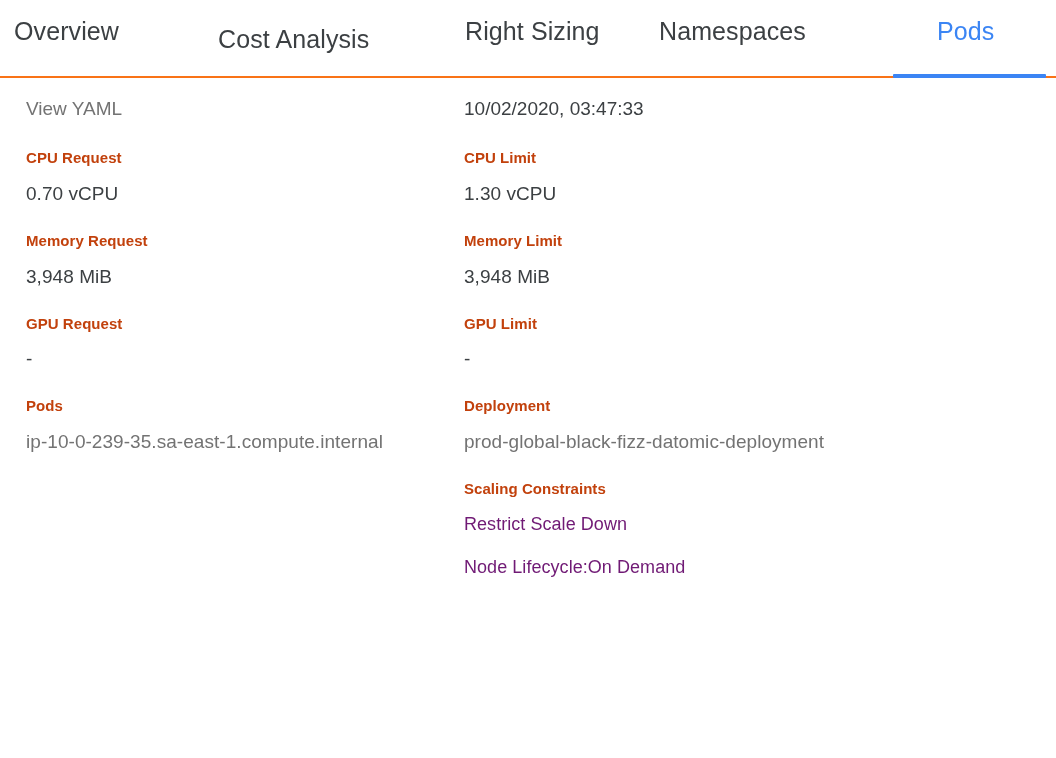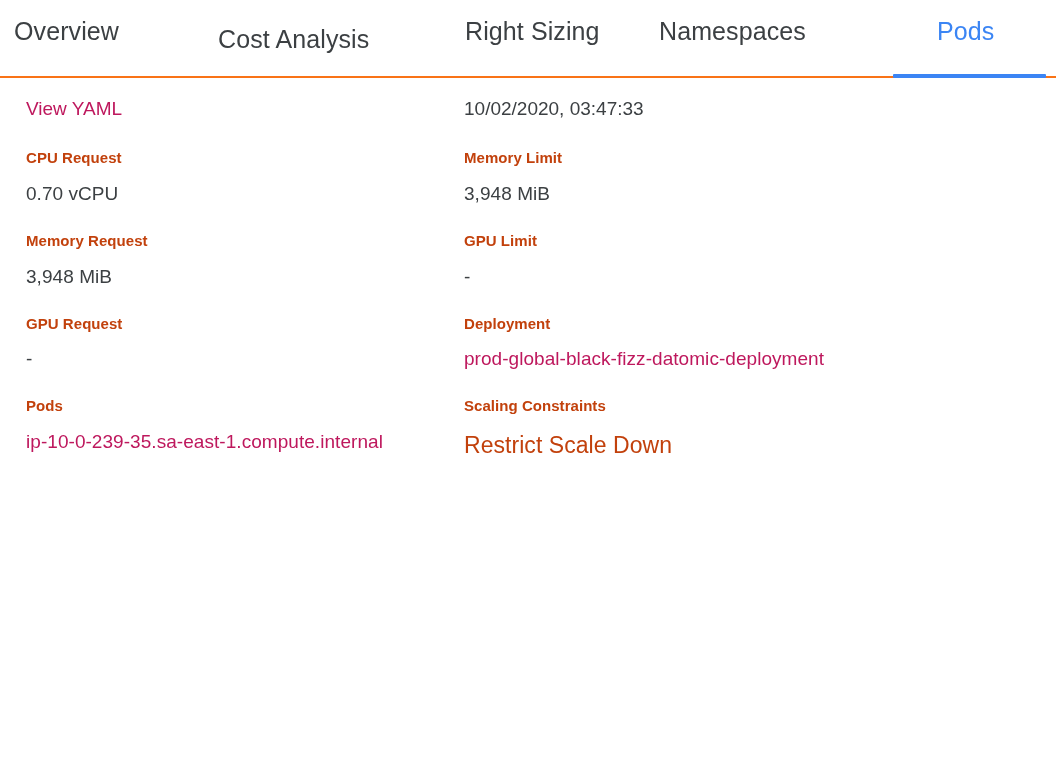--- a/index.html
+++ b/index.html
@@ -72,37 +72,37 @@
   .field-value {
     font-size: 19px;
     font-weight: 400;
     color: #3c4043;
     line-height: 1.58;
     letter-spacing: 0.05px;
   }
 
   .field-value.link,
   .standalone-link {
-    color: #be185d;
+    color: #737373;
     cursor: pointer;
     word-break: break-word;
     max-width: 375px;
     display: block;
   }
 
   
   .topline { margin-bottom: 23px; }
   .topline .standalone-link { font-size: 19px; line-height: 1.58; }
   .topline .timestamp { font-size: 19px; line-height: 1.58; color: #3c4043; }
 
   
   .constraint-line {
-    font-size: 23px;
+    font-size: 18px;
     font-weight: 400;
-    color: #c2410c;
+    color: #701a75;
     line-height: 1.58;
     margin-bottom: 15px;
     letter-spacing: 0.05px;
   }
   .constraint-line:last-child { margin-bottom: 0; }
 
   .spacer-dash { font-size: 19px; line-height: 1.58; }
 </style>
 </head>
 <body>
@@ -145,36 +145,41 @@
     </div>
 
   </div>
 
   <div class="col col-right">
 
     <div class="topline">
       <span class="timestamp">10/02/2020, 03:47:33</span>
     </div>
 
+    <div class="field">
+      <div class="field-label">CPU Limit</div>
+      <div class="field-value">1.30 vCPU</div>
+    </div>
 
     <div class="field">
       <div class="field-label">Memory Limit</div>
       <div class="field-value">3,948 MiB</div>
     </div>
 
     <div class="field">
       <div class="field-label">GPU Limit</div>
       <div class="field-value spacer-dash">-</div>
     </div>
 
     <div class="field">
       <div class="field-label">Deployment</div>
       <div class="field-value link">prod-global-black-fizz-datomic-deployment</div>
     </div>
 
     <div class="field">
       <div class="field-label">Scaling Constraints</div>
       <div class="constraint-line">Restrict Scale Down</div>
+      <div class="constraint-line">Node Lifecycle:On Demand</div>
     </div>
 
   </div>
 
 </div>
 
 </body></html>

